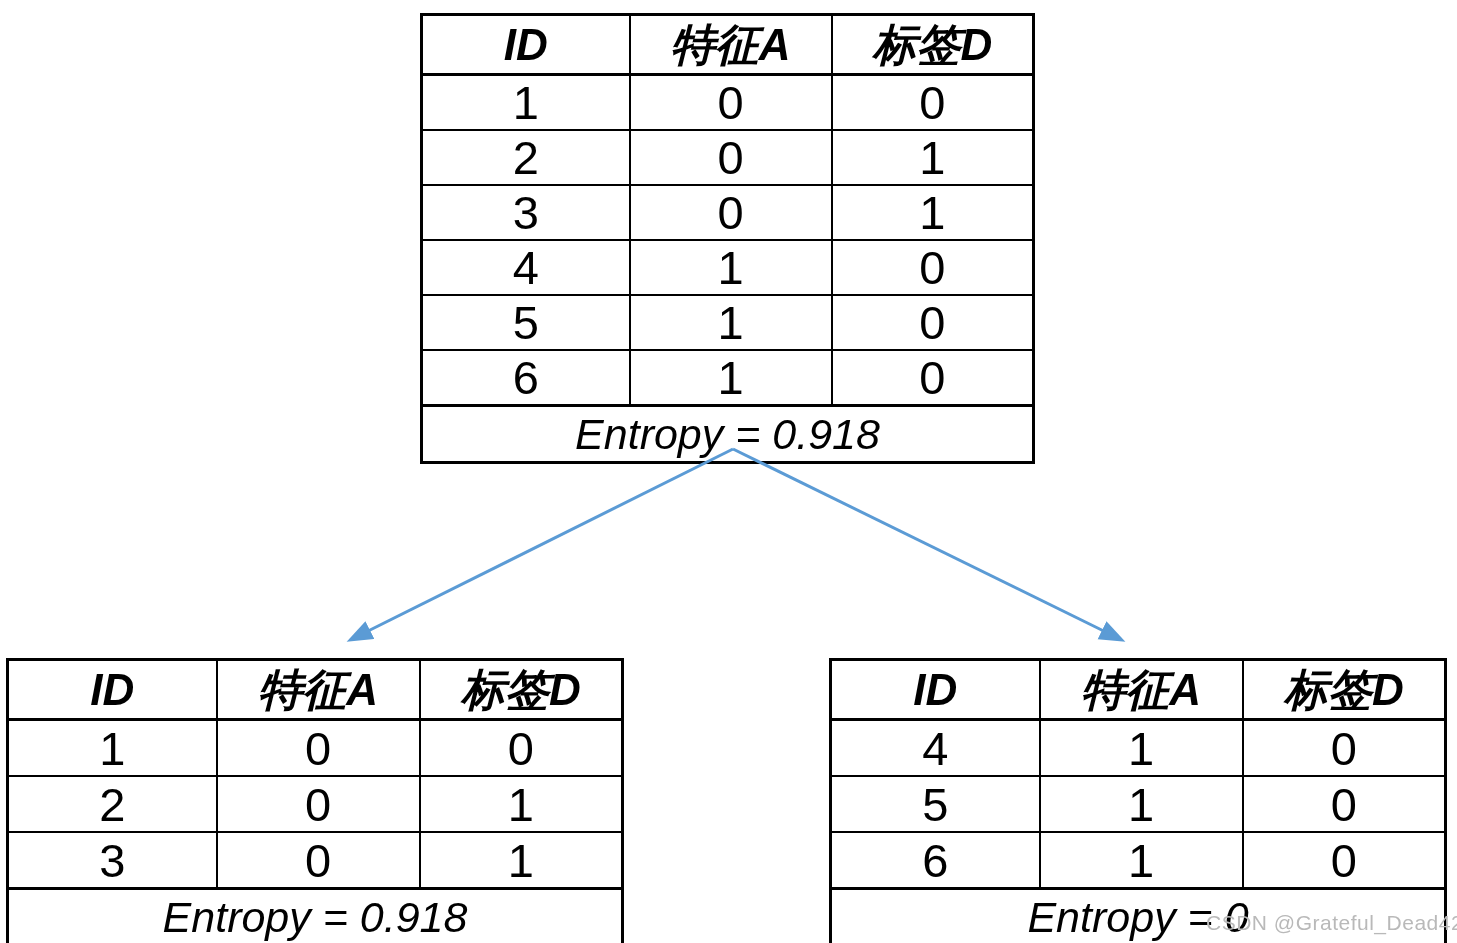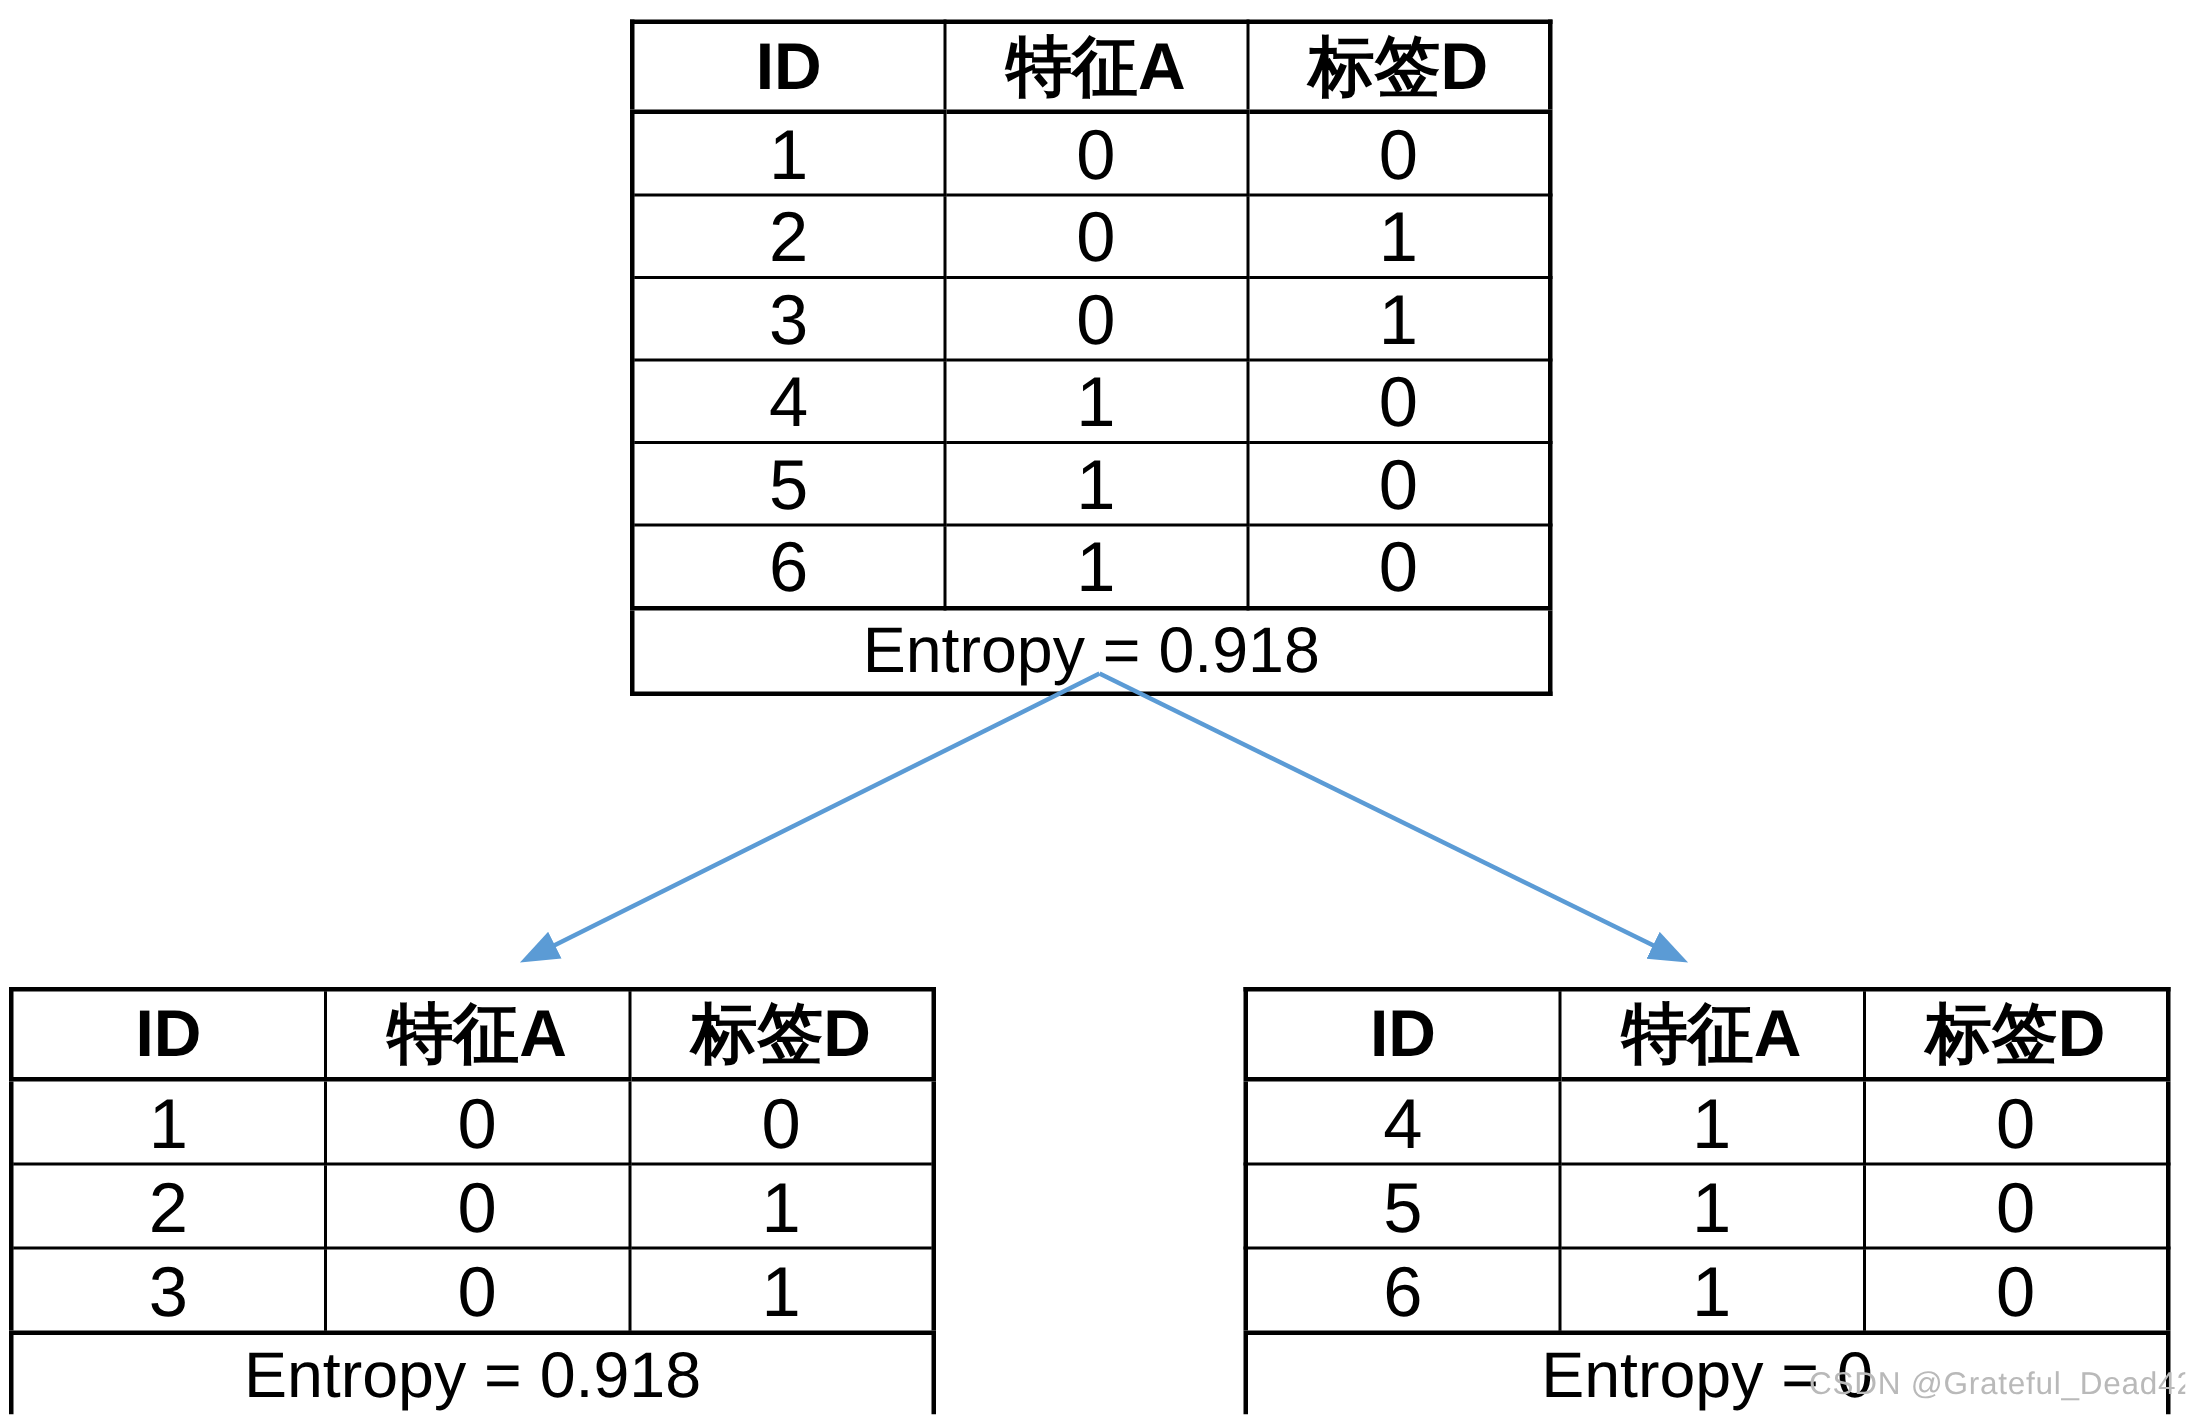--- a/index.html
+++ b/index.html
@@ -26,31 +26,33 @@
     padding: 0;
     line-height: 1;
     white-space: nowrap;
     overflow: hidden;
   }
   .dtable thead th {
     border-bottom: 3px solid #000000;
     font-size: 44px;
     font-weight: 700;
     height: 57px;
+    font-style: italic;
   }
   .dtable tbody td {
     font-size: 47px;
     font-weight: 400;
     height: 53px;
   }
   .dtable tfoot td {
     border-top: 3px solid #000000;
     font-size: 43px;
     font-weight: 400;
     height: 54px;
+    font-style: italic;
   }
   .dtable.child tbody td { height: 54px; }
   .dtable.child tfoot td { height: 55px; }
 
   #table-top   { left: 420px; top: 13px;  width: 615px; }
   #table-left  { left: 6px;   top: 658px; width: 618px; }
   #table-right { left: 829px; top: 658px; width: 618px; }
 
   svg.arrows {
     position: absolute;

